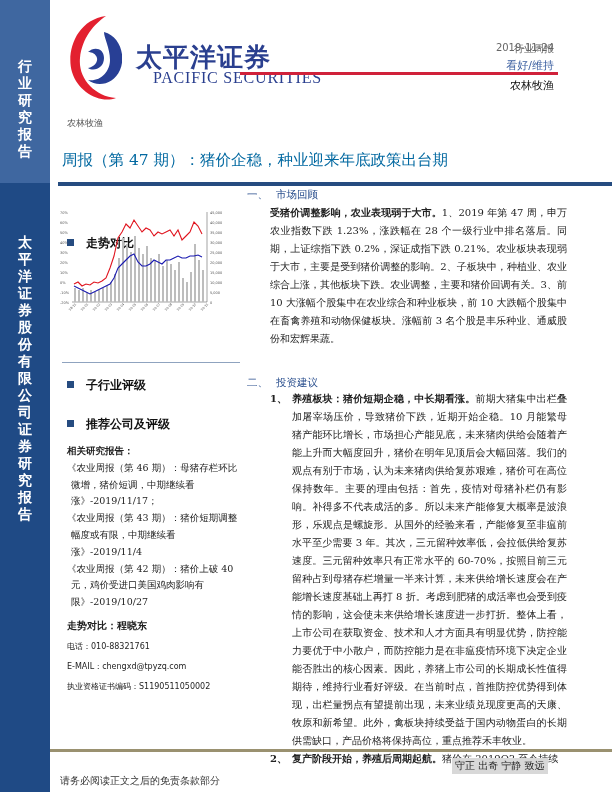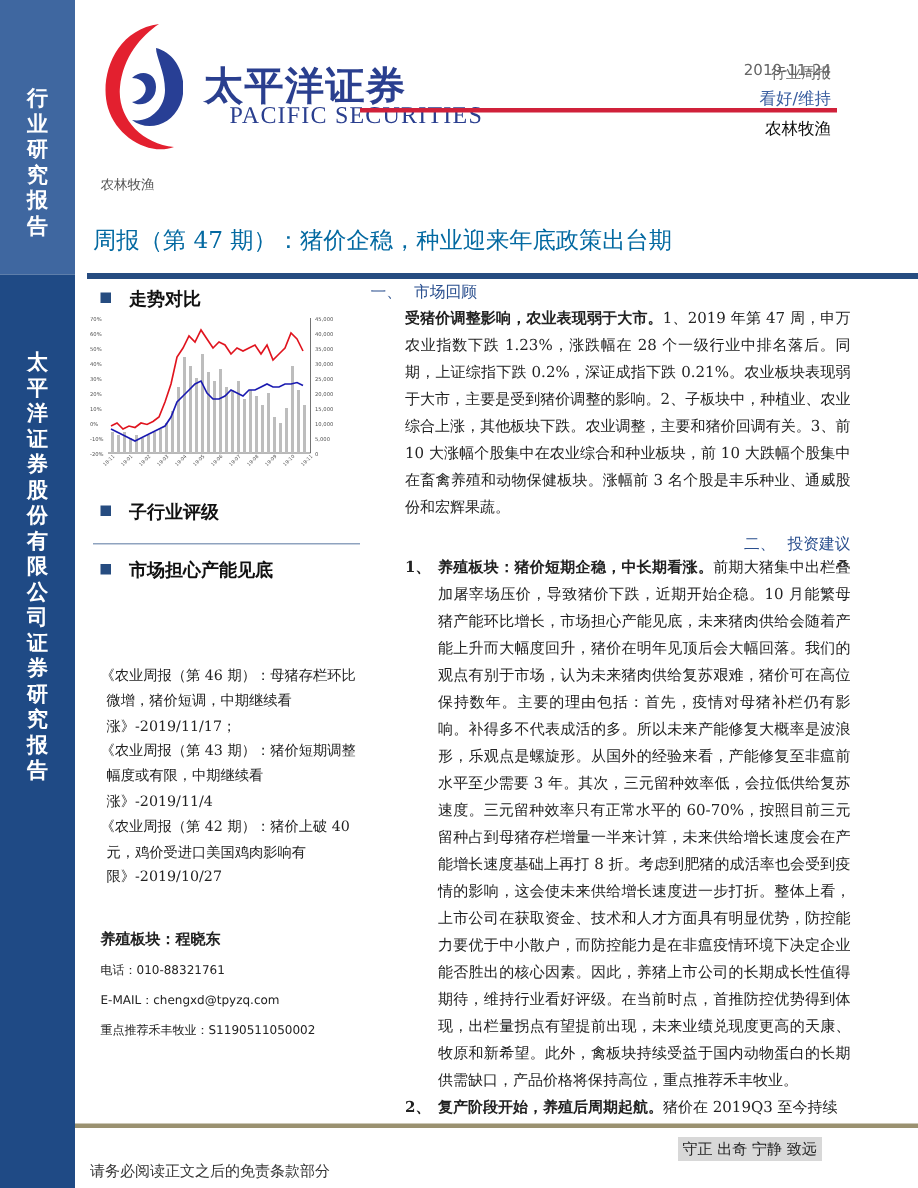--- a/index.html
+++ b/index.html
@@ -24,21 +24,21 @@
   .m-type { top: 42px; font-size: 10px; color: #666; }
   .m-rating { top: 58px; font-size: 11px; color: #3a5ea0; }
   .red-line { position: absolute; left: 240px; top: 72px; width: 318px; height: 3px; background: #d0213a; }
   .m-industry { top: 78px; font-size: 11px; color: #111; }
 
   .crumb { position: absolute; left: 67px; top: 117px; font-size: 9px; color: #555; font-family: "DejaVu Sans", sans-serif; }
 
   .title { position: absolute; left: 62px; top: 150px; font-size: 15.5px; color: #0369a1; }
   .title-bar { position: absolute; left: 58px; top: 182px; width: 554px; height: 4px; background: #264c80; }
 
-  .sec-head { position: absolute; left: 67px; font-weight: bold; font-size: 12px; color: #111; }
+  .sec-head { position: absolute; left: 67px; font-weight: bold; font-size: 12px; color: #111; margin-top: 44px; }
   .sec-head .sq { display: inline-block; width: 7px; height: 7px; background: #264c80; margin-right: 12px; vertical-align: 1px; }
   .left-rule { position: absolute; left: 62px; width: 178px; height: 1px; background: #8fa3bf; }
 
   .chart { position: absolute; left: 60px; top: 208px; width: 180px; height: 112px; }
 
   .rel { position: absolute; left: 67px; top: 443px; width: 175px; font-size: 9.5px; line-height: 16.8px; color: #222; }
   .rel .h { font-weight: bold; }
   .rel .it { text-indent: -4px; padding-left: 4px; }
 
   .analyst { position: absolute; left: 67px; top: 619px; width: 175px; font-size: 9px; color: #222; }
@@ -190,45 +190,46 @@
     <text x="130" y="103" transform="rotate(-45 130 103)">19-10</text>
     <text x="142" y="103" transform="rotate(-45 142 103)">19-11</text>
   </g>
 </svg>
 
 <div class="sec-head" style="top:333px;">
   <span class="sq"></span><span>子行业评级</span>
 </div>
 <div class="left-rule" style="top:362px;"></div>
 <div class="sec-head" style="top:372px;">
-  <span class="sq"></span><span>市场担心产能见底</span>
+  <span class="sq"></span><span>推荐公司及评级</span>
 </div>
 
 <div class="rel">
+  <div class="h">相关研究报告：</div>
   <div class="it">《农业周报（第 46 期）：母猪存栏环比微增，猪价短调，中期继续看涨》-2019/11/17；</div>
   <div class="it">《农业周报（第 43 期）：猪价短期调整幅度或有限，中期继续看涨》-2019/11/4</div>
   <div class="it">《农业周报（第 42 期）：猪价上破 40 元，鸡价受进口美国鸡肉影响有限》-2019/10/27</div>
 </div>
 
 <div class="analyst">
-  <div class="h">养殖板块：程晓东</div>
+  <div class="h">走势对比：程晓东</div>
   <div class="row">电话：010-88321761</div>
   <div class="row">E-MAIL：chengxd@tpyzq.com</div>
-  <div class="row">重点推荐禾丰牧业：S1190511050002</div>
+  <div class="row">执业资格证书编码：S1190511050002</div>
 </div>
 
 <div class="col-r">
   <div class="h2">
     <span class="num">一、</span><span>市场回顾</span>
   </div>
   <div class="para" style="margin-top:2px;">
     <b>受猪价调整影响，农业表现弱于大市。</b><span>1、2019 年第 47 周，申万农业指数下跌 1.23%，涨跌幅在 28 个一级行业中排名落后。同期，上证综指下跌 0.2%，深证成指下跌 0.21%。农业板块表现弱于大市，主要是受到猪价调整的影响。2、子板块中，种植业、农业综合上涨，其他板块下跌。农业调整，主要和猪价回调有关。3、前 10 大涨幅个股集中在农业综合和种业板块，前 10 大跌幅个股集中在畜禽养殖和动物保健板块。涨幅前 3 名个股是丰乐种业、通威股份和宏辉果蔬。</span>
   </div>
 
-  <div class="h2" style="margin-top:8px;text-align:right;">
+  <div class="h2" style="margin-top:28px;">
     <span class="num">二、</span><span>投资建议</span>
   </div>
   <div class="li">
     <span class="n">1、</span>
     <b>养殖板块：猪价短期企稳，中长期看涨。</b><span>前期大猪集中出栏叠加屠宰场压价，导致猪价下跌，近期开始企稳。10 月能繁母猪产能环比增长，市场担心产能见底，未来猪肉供给会随着产能上升而大幅度回升，猪价在明年见顶后会大幅回落。我们的观点有别于市场，认为未来猪肉供给复苏艰难，猪价可在高位保持数年。主要的理由包括：首先，疫情对母猪补栏仍有影响。补得多不代表成活的多。所以未来产能修复大概率是波浪形，乐观点是螺旋形。从国外的经验来看，产能修复至非瘟前水平至少需要 3 年。其次，三元留种效率低，会拉低供给复苏速度。三元留种效率只有正常水平的 60-70%，按照目前三元留种占到母猪存栏增量一半来计算，未来供给增长速度会在产能增长速度基础上再打 8 折。考虑到肥猪的成活率也会受到疫情的影响，这会使未来供给增长速度进一步打折。整体上看，上市公司在获取资金、技术和人才方面具有明显优势，防控能力要优于中小散户，而防控能力是在非瘟疫情环境下决定企业能否胜出的核心因素。因此，养猪上市公司的长期成长性值得期待，维持行业看好评级。在当前时点，首推防控优势得到体现，出栏量拐点有望提前出现，未来业绩兑现度更高的天康、牧原和新希望。此外，禽板块持续受益于国内动物蛋白的长期供需缺口，产品价格将保持高位，重点推荐禾丰牧业。</span>
   </div>
   <div class="li">
     <span class="n">2、</span>
     <b>复产阶段开始，养殖后周期起航。</b><span>猪价在 2019Q3 至今持续</span>
   </div>

